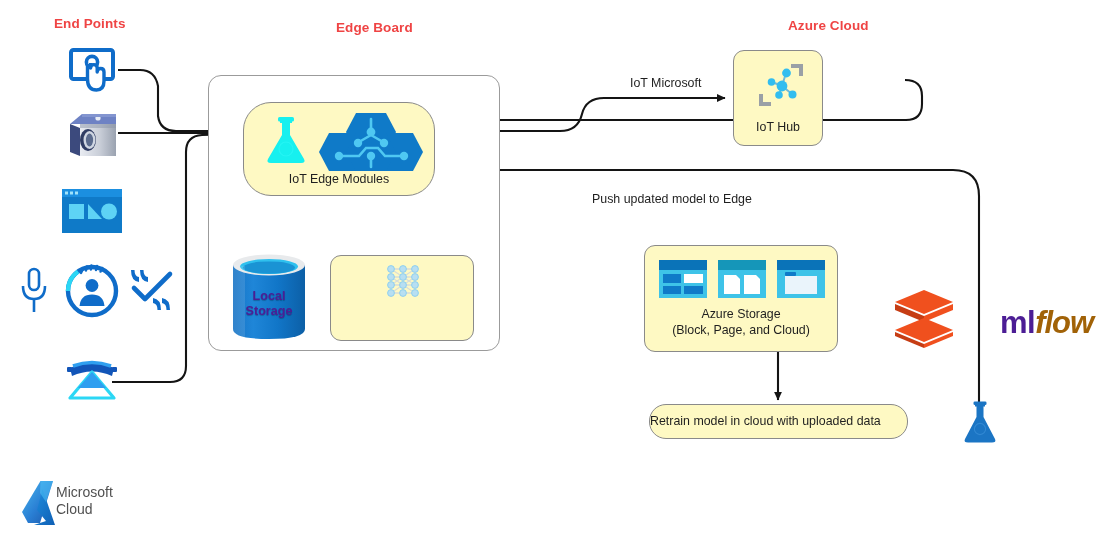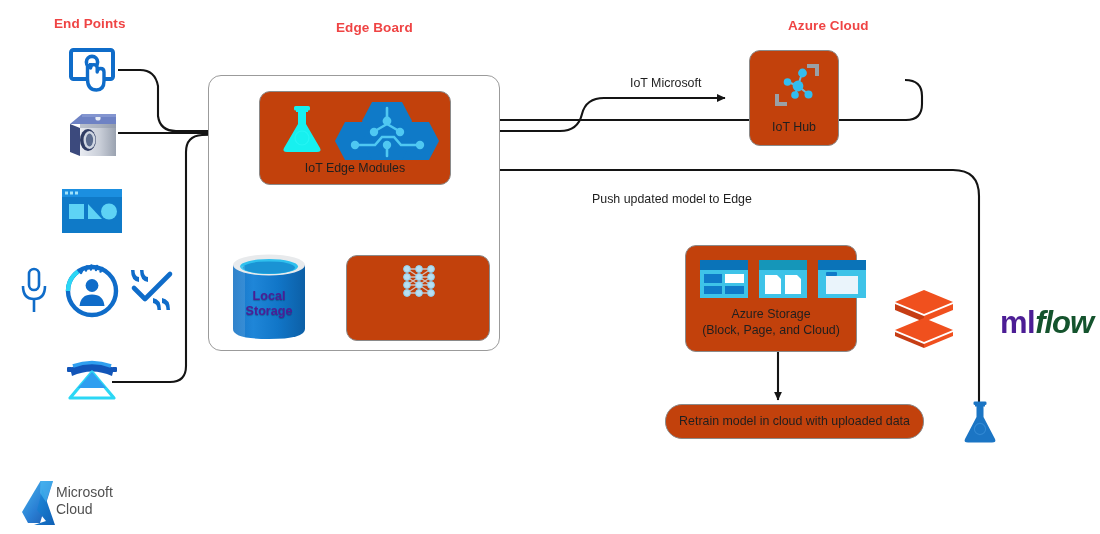--- a/index.html
+++ b/index.html
@@ -27,22 +27,21 @@
     color: #ef4444;
     letter-spacing: 0.1px;
     white-space: nowrap;
   }
 
   
   .rbox {
     box-sizing: border-box;
     border: 1.3px solid #8a8a8a;
     border-radius: 11px;
-    background: #c2410c;
-    margin-left: 16px;
+    background: #fef9c3;
   }
   .rbox-soft {
     box-sizing: border-box;
     border: 1.3px solid #9b9b9b;
     border-radius: 13px;
     background: #ffffff;
   }
 
   .box-label {
     font-size: 12.4px;
@@ -82,21 +81,21 @@
 
   
   .mlflow {
     font-size: 31px;
     font-weight: bold;
     white-space: nowrap;
     letter-spacing: -0.5px;
   }
   .mlflow .ml { color: #4c1d95; }
   .mlflow .flow {
-    color: #14532d;
+    color: #a16207;
     font-style: italic;
     letter-spacing: -1px;
   }
 
   
   .ms-logo-text {
     font-size: 14px;
     color: #505050;
     line-height: 1.18;
     white-space: nowrap;
@@ -243,21 +242,21 @@
       <path d="M11,8 Q30,1 49,8" fill="none" stroke="#2f9ff0" stroke-width="3.6"></path>
       <rect x="5" y="9" width="5" height="5" rx="1" fill="#1255b8"></rect>
       <rect x="50" y="9" width="5" height="5" rx="1" fill="#1255b8"></rect>
       <path d="M30,14 L52,40 L8,40 z" fill="none" stroke="#2bd7f5" stroke-width="3.2" stroke-linejoin="round"></path>
       <path d="M30,14 L44,30 L16,30 z" fill="#2f9ff0"></path>
     </svg>
   </div>
 
   <div class="abs rbox-soft" style="left:208px; top:75px; width:292px; height:276px;"></div>
 
-  <div class="abs rbox" style="left:243px; top:91px; width:192px; height:94px;">
+  <div class="abs rbox" style="left:243px; top:102px; width:192px; height:94px;border-radius:28px;">
     <div class="abs" style="left:14px; top:12px; width:56px; height:52px;">
       <svg viewBox="0 0 56 52" width="56" height="52">
         <path d="M22,4 L34,4 L34,8 L32,8 L32,20 L46,44 Q48,48 43,48
                  L13,48 Q8,48 10,44 L24,20 L24,8 L22,8 z" fill="#17f0ef"></path>
         <rect x="20" y="2" width="16" height="4.5" rx="1.6" fill="#17f0ef"></rect>
         <circle cx="28" cy="34" r="7" fill="none" stroke="#32f7f7" stroke-width="1.2" opacity=".55"></circle>
       </svg>
     </div>
     <div class="abs" style="left:72px; top:8px; width:110px; height:62px;">
       <svg viewBox="0 0 110 62" width="110" height="62">
@@ -338,21 +337,21 @@
         <circle cx="14.5" cy="20" r="3.8" fill="#32bdef"></circle>
         <circle cx="22" cy="33" r="3.8" fill="#32bdef"></circle>
         <circle cx="35.5" cy="32.5" r="4" fill="#32bdef"></circle>
       </svg>
     </div>
     <div class="abs box-label" style="left:0; right:0; bottom:10px;">IoT Hub</div>
   </div>
 
   <div class="abs edge-label" style="left:592px; top:192px;">Push updated model to Edge</div>
 
-  <div class="abs rbox" style="left:669px; top:245px; width:172px; height:107px;">
+  <div class="abs rbox" style="left:644px; top:245px; width:194px; height:107px;">
     <div class="abs" style="left:14px; top:14px; width:166px; height:40px;">
       <svg viewBox="0 0 166 40" width="166" height="40">
 
         <g>
           <rect x="0" y="0" width="48" height="38" fill="#3ec3e8"></rect>
           <rect x="0" y="0" width="48" height="10" fill="#0a73b8"></rect>
           <rect x="4" y="14" width="18" height="9" fill="#0f7ac8"></rect>
           <rect x="25" y="14" width="19" height="9" fill="#ffffff"></rect>
           <rect x="4" y="26" width="18" height="8" fill="#0f7ac8"></rect>
           <rect x="25" y="26" width="19" height="8" fill="#0f7ac8"></rect>
@@ -388,21 +387,21 @@
       <path d="M2,44 L31,56 L31,60 L2,48 z" fill="#c63d14"></path>
       <path d="M60,44 L31,56 L31,60 L60,48 z" fill="#f0501e"></path>
     </svg>
   </div>
 
   <div class="abs mlflow" style="left:1000px; top:305px;">
     <span class="ml">ml</span><span class="flow">flow</span>
   </div>
 
   <div class="abs rbox" style="left:649px; top:404px; width:259px; height:35px;
-       display:flex; align-items:center; justify-content:center; border-radius:17px;">
+       display:flex; align-items:center; border-radius:17px;">
     <span class="box-label">Retrain model in cloud with uploaded data</span>
   </div>
 
   <div class="abs" style="left:960px; top:400px; width:40px; height:46px;">
     <svg viewBox="0 0 40 46" width="40" height="46">
       <path d="M15,3 L25,3 L25,6.5 L23.5,6.5 L23.5,17 L35,39
                Q36.6,42.5 32,42.5 L8,42.5 Q3.4,42.5 5,39 L16.5,17
                L16.5,6.5 L15,6.5 z" fill="#1b75c4"></path>
       <rect x="13.5" y="1.5" width="13" height="3.6" rx="1.3" fill="#1b75c4"></rect>
       <circle cx="20" cy="29" r="5.6" fill="none" stroke="#3a90d8" stroke-width="1.1" opacity=".7"></circle>

